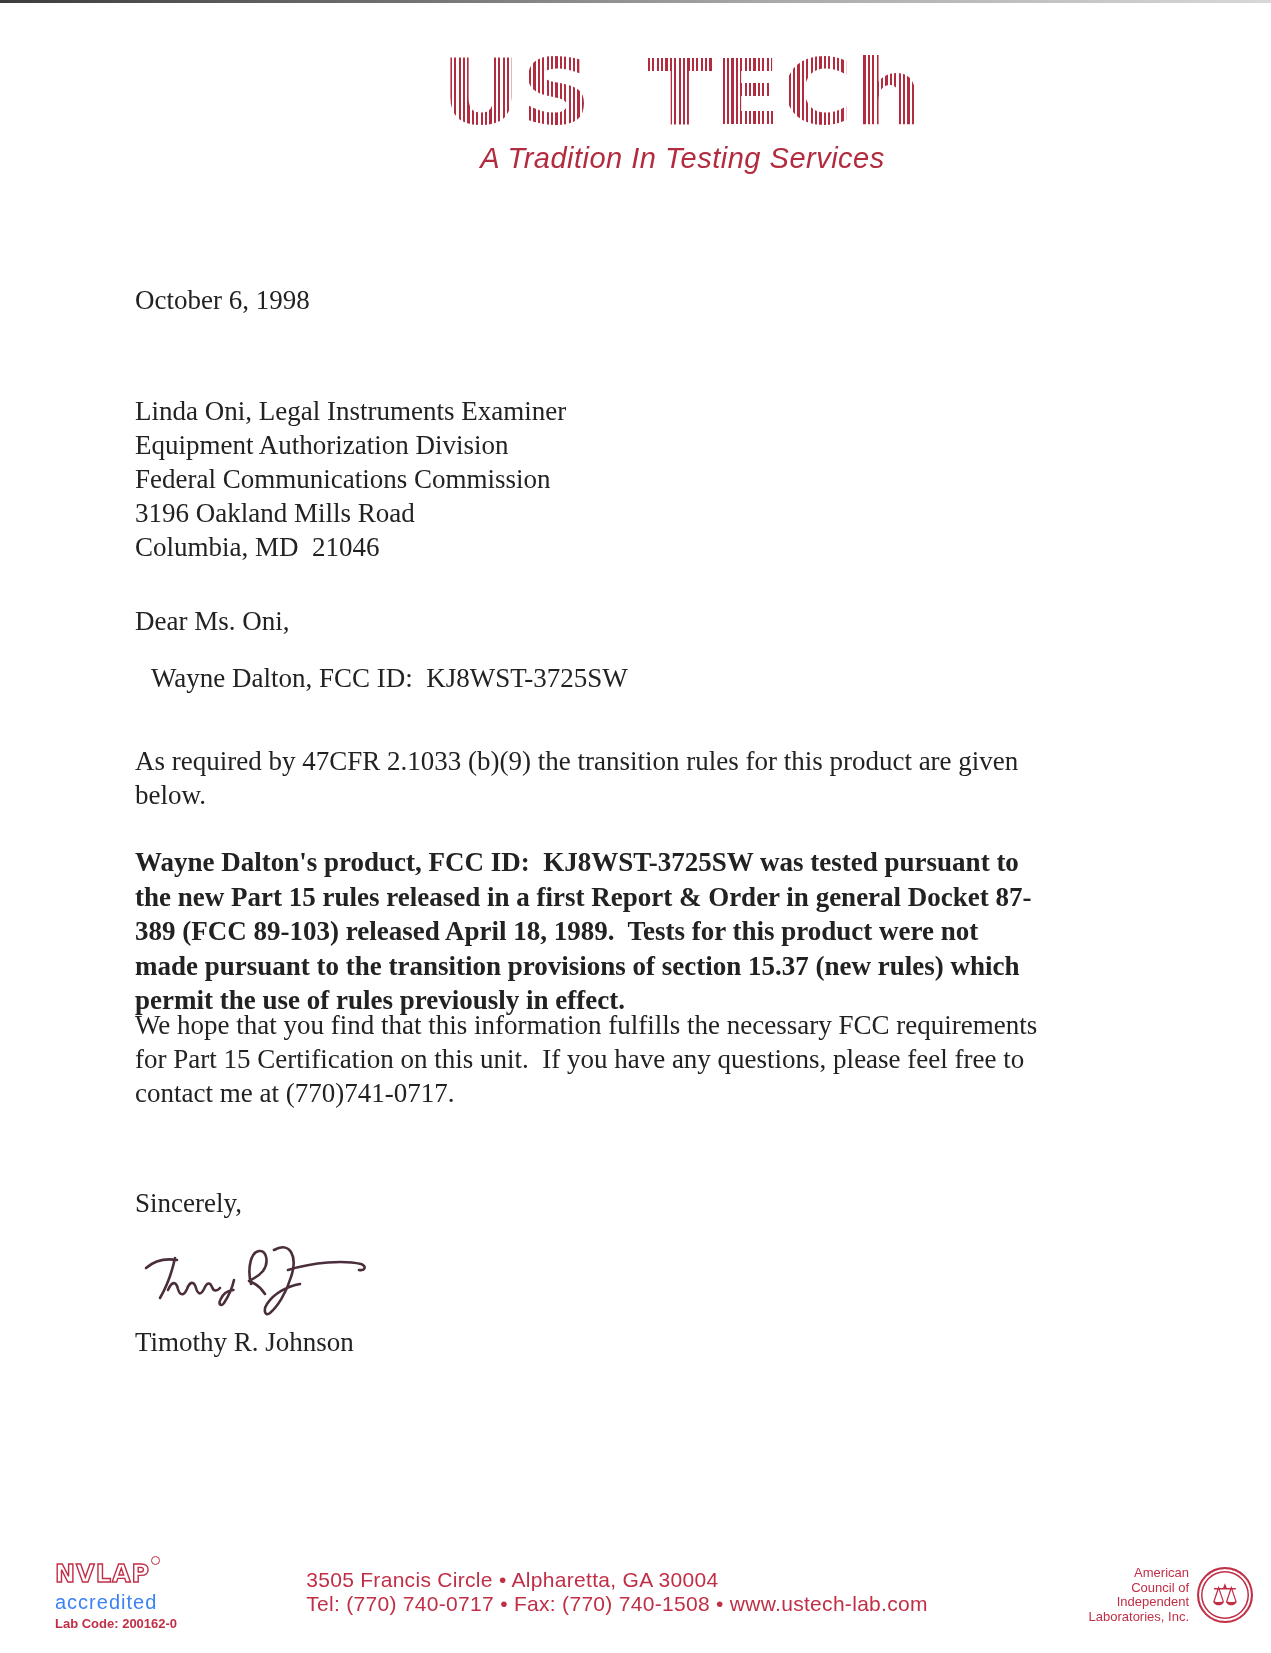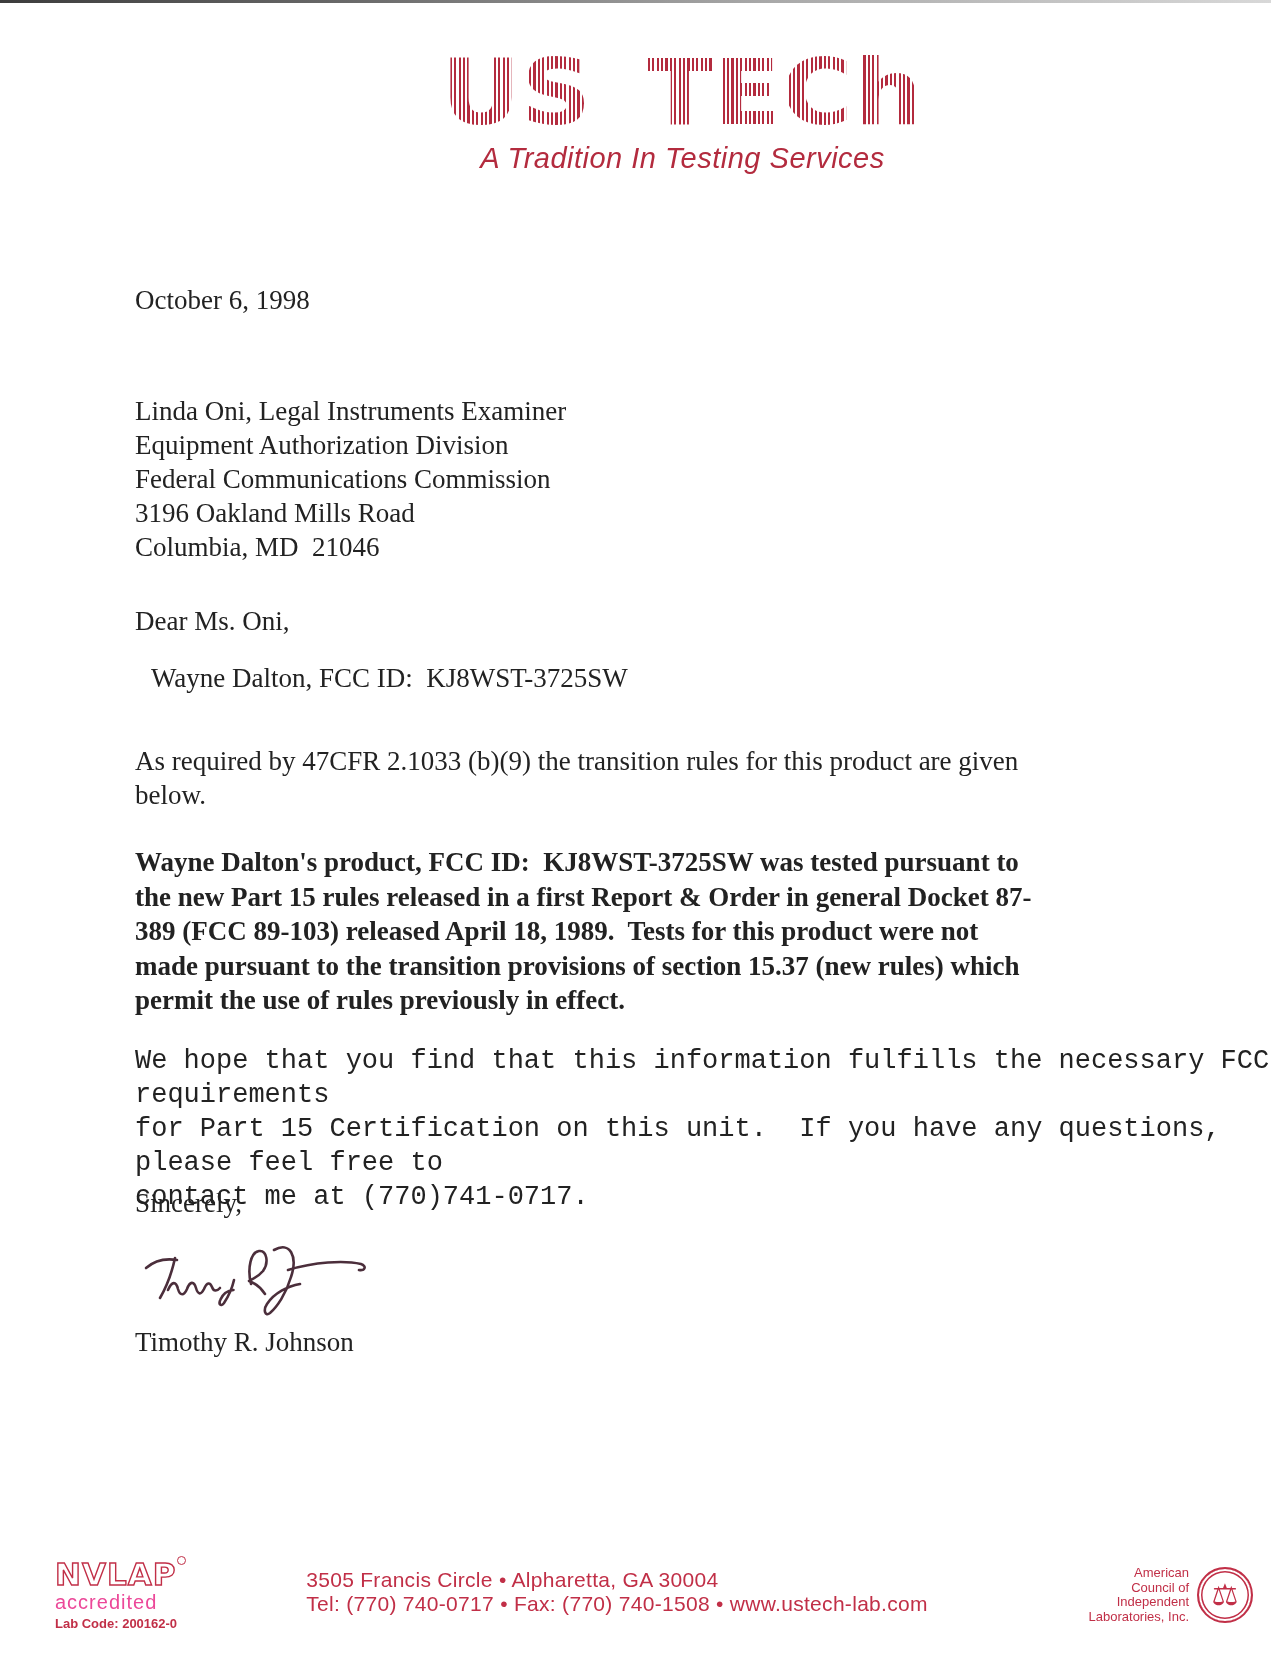--- a/index.html
+++ b/index.html
@@ -54,48 +54,48 @@
     white-space:pre-wrap;
   }
   .bold .line { font-weight:bold; line-height:34.5px; }
 
   #date       { top:283px; }
   #recipient  { top:394px; }
   #salutation { top:604px; }
   #subject    { top:661px;margin-left:16px; }
   #para1      { top:744px; }
   #para2      { top:845px; }
-  #para3      { top:1044px;font-family:Liberation Mono, monospace; }
+  #para3      { top:1008px; }
   #closing    { top:1186px; }
   #signer     { top:1325px; }
 
   #signature { position:absolute; left:138px; top:1238px; }
 
   
   .footer-red { color:#c12f47; }
 
   #nvlap { position:absolute; left:55px; top:1558px; font-family:"Liberation Sans", sans-serif; }
   .nvlap-name {
     font-family:"DejaVu Sans", sans-serif;
     font-weight:800;
-    font-size:31px;
+    font-size:24px;
     line-height:32px;
     letter-spacing:1px;
     color:transparent;
     -webkit-text-stroke:1.4px #c12f47;
     position:relative;
     display:inline-block;
   }
   @supports not (-webkit-text-stroke:1px #000) { .nvlap-name { color:#c12f47; } }
   .nvlap-reg {
     position:absolute; top:-2px; right:-10px;
     width:7px; height:7px; border:1.3px solid #c12f47; border-radius:50%;
     -webkit-text-stroke:0;
   }
-  .nvlap-accredited { font-size:20px; line-height:20px; letter-spacing:1px; color:#ec4899; margin-top:2px; }
+  .nvlap-accredited { font-size:20px; line-height:20px; letter-spacing:1px; color:#3b82f6; margin-top:2px; }
   .nvlap-code { font-size:13px; font-weight:bold; line-height:18px; color:#c12f47; margin-top:3px; }
 
   #footer-center {
     position:absolute; left:617px; top:1568px; transform:translateX(-50%);
     font-family:"Liberation Sans", sans-serif;
     font-size:21px; line-height:24px;
     letter-spacing:0.3px;
     white-space:nowrap;
   }
 

